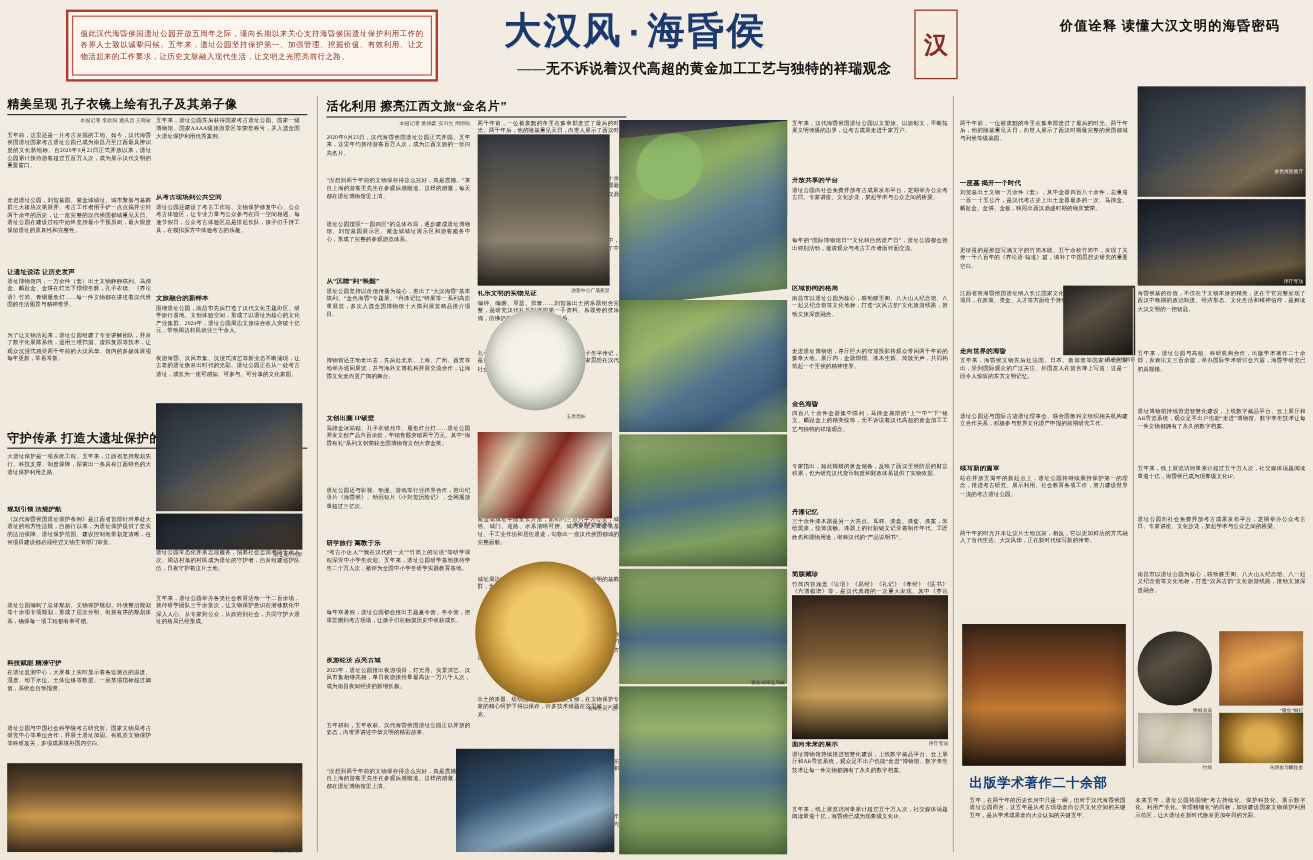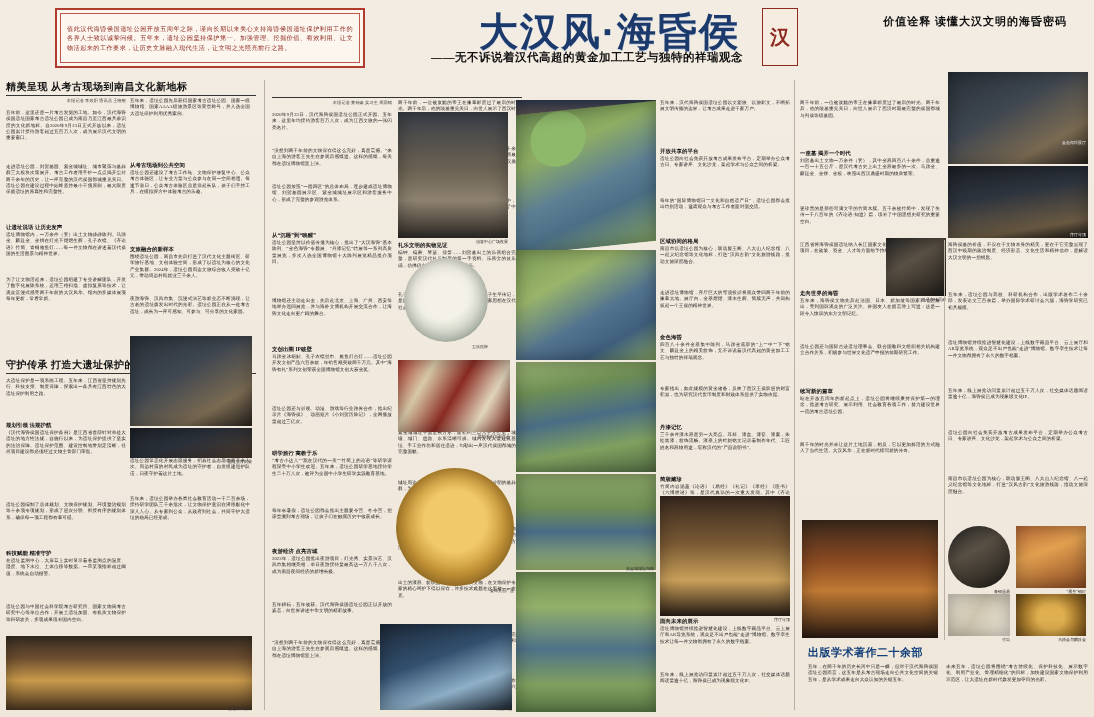--- a/index.html
+++ b/index.html
@@ -32,24 +32,24 @@
     padding:2px 6px;
   }
   .seal-text{
     font-size:6.2px;line-height:1.55;color:#8d2a20;
     text-align:justify;
     letter-spacing:.4px;
     font-family:"Liberation Serif",serif;
   }
   .big-title{
     position:absolute;left:420px;top:5px;width:320px;height:42px;
-    font-size:39px;font-weight:bold;color:#1b3a6b;
+    font-size:31px;font-weight:bold;color:#1b3a6b;
     letter-spacing:2px;
-    text-align:right;
-    font-family:Liberation Sans, sans-serif;
+    text-align:left;
+    font-family:Liberation Mono, monospace;
     text-shadow:0 1px 0 #c8d4e4;
   }
   .sub-title{
     position:absolute;left:352px;top:50px;width:470px;
     text-align:center;font-size:11.5px;font-weight:bold;color:#111;
     letter-spacing:.5px;
   }
   .logo-stamp{
     position:absolute;left:762px;top:8px;width:34px;height:56px;
     border:1.5px solid #8d2a20;background:#f6ece0;
@@ -131,21 +131,21 @@
     <div class="big-title">大汉风·海昏侯</div>
     <div class="sub-title">——无不诉说着汉代高超的黄金加工工艺与独特的祥瑞观念</div>
 
     <div class="logo-stamp">
       <span>汉</span>
     </div>
 
     <div class="right-head">价值诠释 读懂大汉文明的海昏密码</div>
   </div>
 
-  <div class="sec-head" style="left:6px;top:80px;width:250px;">精美呈现 从考古现场到南昌文化新地标</div>
+  <div class="sec-head" style="left:6px;top:80px;width:250px;">精美呈现 孔子衣镜上绘有孔子及其弟子像</div>
   <div class="sec-rule" style="left:6px;top:95px;width:250px;"></div>
 
   <div class="col" style="left:6px;top:98px;width:120px;height:14px;font-size:4.2px;text-align:right;color:#444;">本报记者 李政阳 通讯员 王晓敏</div>
 
   <div class="col" style="left:6px;top:110px;width:120px;height:52px;">五年前，这里还是一片考古发掘的工地。如今，汉代海昏侯国遗址国家考古遗址公园已成为南昌乃至江西最具辨识度的文化新地标。自2020年9月23日正式开放以来，遗址公园累计接待游客超过五百万人次，成为展示汉代文明的重要窗口。</div>
   <div class="col" style="left:6px;top:164px;width:120px;height:56px;">走进遗址公园，刘贺墓园、紫金城城址、城市聚落与墓葬群三大板块次第展开。考古工作者用手铲一点点揭开尘封两千余年的历史，让一座完整的汉代侯国都城重见天日。遗址公园在建设过程中始终坚持最小干预原则，最大限度保留遗址的原真性和完整性。</div>
   <div class="col sub-head" style="left:6px;top:222px;width:120px;height:9px;">让遗址说话 让历史发声</div>
   <div class="col" style="left:6px;top:232px;width:120px;height:44px;">遗址博物馆内，一万余件（套）出土文物静静陈列。马蹄金、麟趾金、金饼在灯光下熠熠生辉，孔子衣镜、《齐论语》竹简、青铜雁鱼灯……每一件文物都在讲述着汉代侯国的生活图景与精神世界。</div>
   <div class="col" style="left:6px;top:277px;width:120px;height:48px;">为了让文物活起来，遗址公园组建了专业讲解团队，开发了数字化展陈系统，运用三维扫描、虚拟复原等技术，让观众沉浸式感受两千年前的大汉风华。馆内的多媒体展项每年更新，常看常新。</div>
 
@@ -164,20 +164,21 @@
   <div class="col" style="left:6px;top:430px;width:120px;height:70px;">《汉代海昏侯国遗址保护条例》是江西省首部针对单处大遗址的地方性法规，自施行以来，为遗址保护提供了坚实的法治保障。遗址保护范围、建设控制地带划定清晰，任何项目建设都必须经过文物主管部门审批。</div>
   <div class="col" style="left:6px;top:502px;width:120px;height:44px;">遗址公园编制了总体规划、文物保护规划、环境整治规划等十余项专项规划，形成了层次分明、衔接有序的规划体系，确保每一项工程都有章可循。</div>
   <div class="col sub-head" style="left:6px;top:548px;width:120px;height:9px;">科技赋能 精准守护</div>
   <div class="col" style="left:6px;top:558px;width:120px;height:44px;">在遗址监测中心，大屏幕上实时显示着各监测点的温度、湿度、地下水位、土体位移等数据。一旦某项指标超过阈值，系统会自动报警。</div>
   <div class="col" style="left:6px;top:604px;width:120px;height:36px;">遗址公园与中国社会科学院考古研究所、国家文物局考古研究中心等单位合作，开展土遗址加固、有机质文物保护等科研攻关，多项成果填补国内空白。</div>
 
   <div class="col" style="left:130px;top:458px;width:120px;height:36px;">遗址公园常态化开展志愿服务，招募社会志愿者两千余人次。周边村落的村民成为遗址的守护者，自发组建巡护队伍，日夜守护着这片土地。</div>
   <div class="col sub-head" style="left:130px;top:448px;width:120px;height:9px;">活态传承 全民共享</div>
   <div class="col" style="left:130px;top:496px;width:120px;height:54px;">五年来，遗址公园举办各类社会教育活动一千二百余场，接待研学团队三千余批次，让文物保护意识在潜移默化中深入人心。从专家到公众，从政府到社会，共同守护大遗址的格局已经形成。</div>
 
+  <div class="sec-head" style="left:272px;top:82px;width:250px;">活化利用 擦亮江西文旅“金名片”</div>
   <div class="sec-rule" style="left:272px;top:97px;width:250px;"></div>
 
   <div class="col" style="left:272px;top:100px;width:120px;height:12px;font-size:4.2px;text-align:right;color:#444;">本报记者 黄锦豪 实习生 周雨晴</div>
 
   <div class="col" style="left:272px;top:112px;width:120px;height:34px;">2020年9月23日，汉代海昏侯国遗址公园正式开园。五年来，这里年均接待游客百万人次，成为江西文旅的一张闪亮名片。</div>
   <div class="col" style="left:272px;top:148px;width:120px;height:34px;">“没想到两千年前的文物保存得这么完好，真是震撼。”来自上海的游客王先生在参观后感慨道。这样的感慨，每天都在遗址博物馆里上演。</div>
   <div class="col" style="left:272px;top:184px;width:120px;height:44px;">遗址公园按照“一园四区”的总体布局，逐步建成遗址博物馆、刘贺墓园展示区、紫金城城址展示区和游客服务中心，形成了完整的参观游览体系。</div>
   <div class="col sub-head" style="left:272px;top:230px;width:120px;height:9px;">从“沉睡”到“唤醒”</div>
   <div class="col" style="left:272px;top:240px;width:120px;height:56px;">遗址公园坚持以价值传播为核心，推出了“大汉海昏”基本陈列、“金色海昏”专题展、“丹漆记忆”特展等一系列高质量展览，多次入选全国博物馆十大陈列展览精品推介项目。</div>
   <div class="col" style="left:272px;top:298px;width:120px;height:44px;">博物馆还主动走出去，先后赴北京、上海、广州、西安等地举办巡回展览，并与海外文博机构开展交流合作，让海昏文化走向更广阔的舞台。</div>

